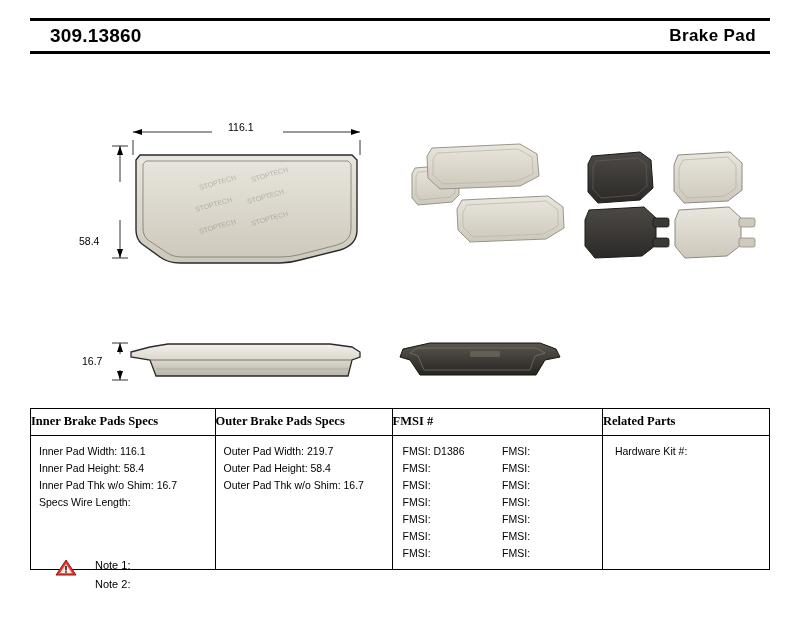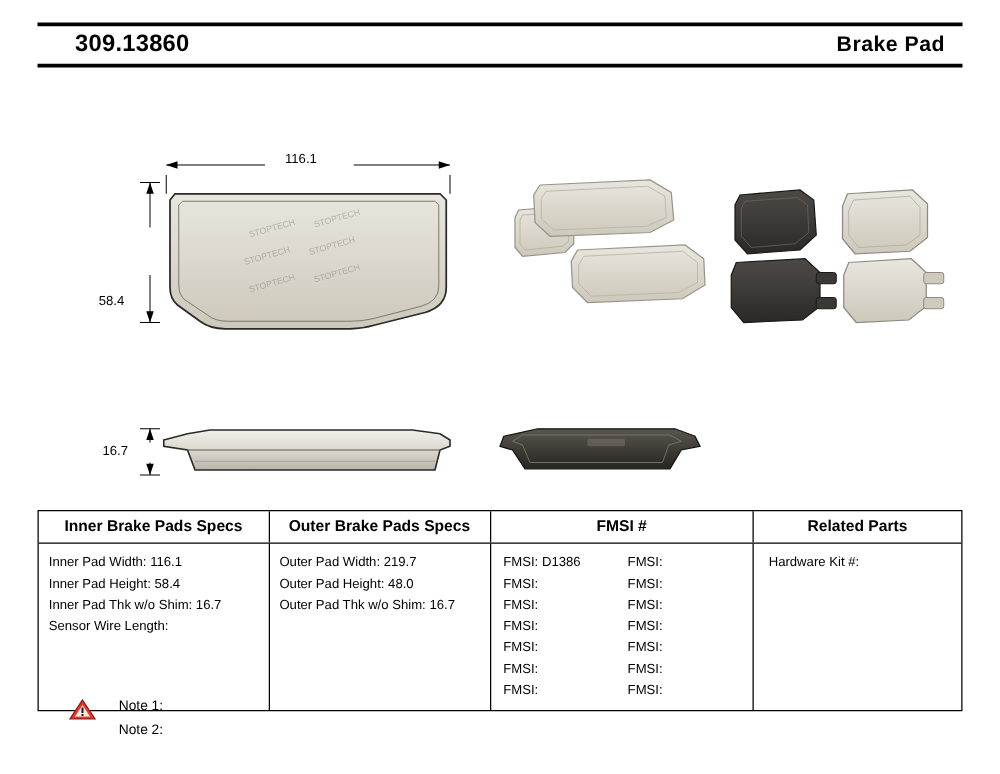--- a/index.html
+++ b/index.html
@@ -22,21 +22,21 @@
     left: 30px;
     top: 18px;
     width: 740px;
     height: 36px;
     border-top: 3px solid #000;
     border-bottom: 3px solid #000;
     box-sizing: border-box;
   }
   .header-part {
     position: absolute;
-    left: 30px;
+    left: 20px;
     top: 4px;
     font-size: 19px;
     font-weight: bold;
     letter-spacing: 0.2px;
   }
   .header-title {
     position: absolute;
     right: 14px;
     top: 5px;
     font-size: 17px;
@@ -69,23 +69,23 @@
     border: 1.5px solid #000;
     box-sizing: border-box;
   }
   .spec-head {
     display: flex;
     border-bottom: 1.5px solid #000;
   }
   .spec-head > div {
     font-size: 12.5px;
     font-weight: bold;
-    text-align: center;
     padding: 5px 0 6px 0;
     box-sizing: border-box;
+    font-family: Liberation Serif, serif;
   }
   .spec-body {
     display: flex;
     min-height: 120px;
   }
   .spec-body > div {
     box-sizing: border-box;
     padding: 6px 8px 8px 8px;
   }
   .col1 { width: 25.0%; border-right: 1.5px solid #000; }
@@ -253,25 +253,25 @@
     <div class="col1">Inner Brake Pads Specs</div>
     <div class="col2">Outer Brake Pads Specs</div>
     <div class="col3">FMSI #</div>
     <div class="col4">Related Parts</div>
   </div>
   <div class="spec-body">
     <div class="col1">
       <div class="row-r">Inner Pad Width: 116.1</div>
       <div class="row-r">Inner Pad Height: 58.4</div>
       <div class="row-r">Inner Pad Thk w/o Shim: 16.7</div>
-      <div class="row-r">Sensor Wire Length:</div>
+      <div class="row-r">Specs Wire Length:</div>
     </div>
     <div class="col2">
       <div class="row-r">Outer Pad Width: 219.7</div>
-      <div class="row-r">Outer Pad Height: 48.0</div>
+      <div class="row-r">Outer Pad Height: 58.4</div>
       <div class="row-r">Outer Pad Thk w/o Shim: 16.7</div>
     </div>
     <div class="col3">
       <div class="fmsi-row">
         <div class="fmsi-left">FMSI:  D1386</div>
         <div class="fmsi-right">FMSI:</div>
       </div>
       <div class="fmsi-row">
         <div class="fmsi-left">FMSI:</div>
         <div class="fmsi-right">FMSI:</div>

